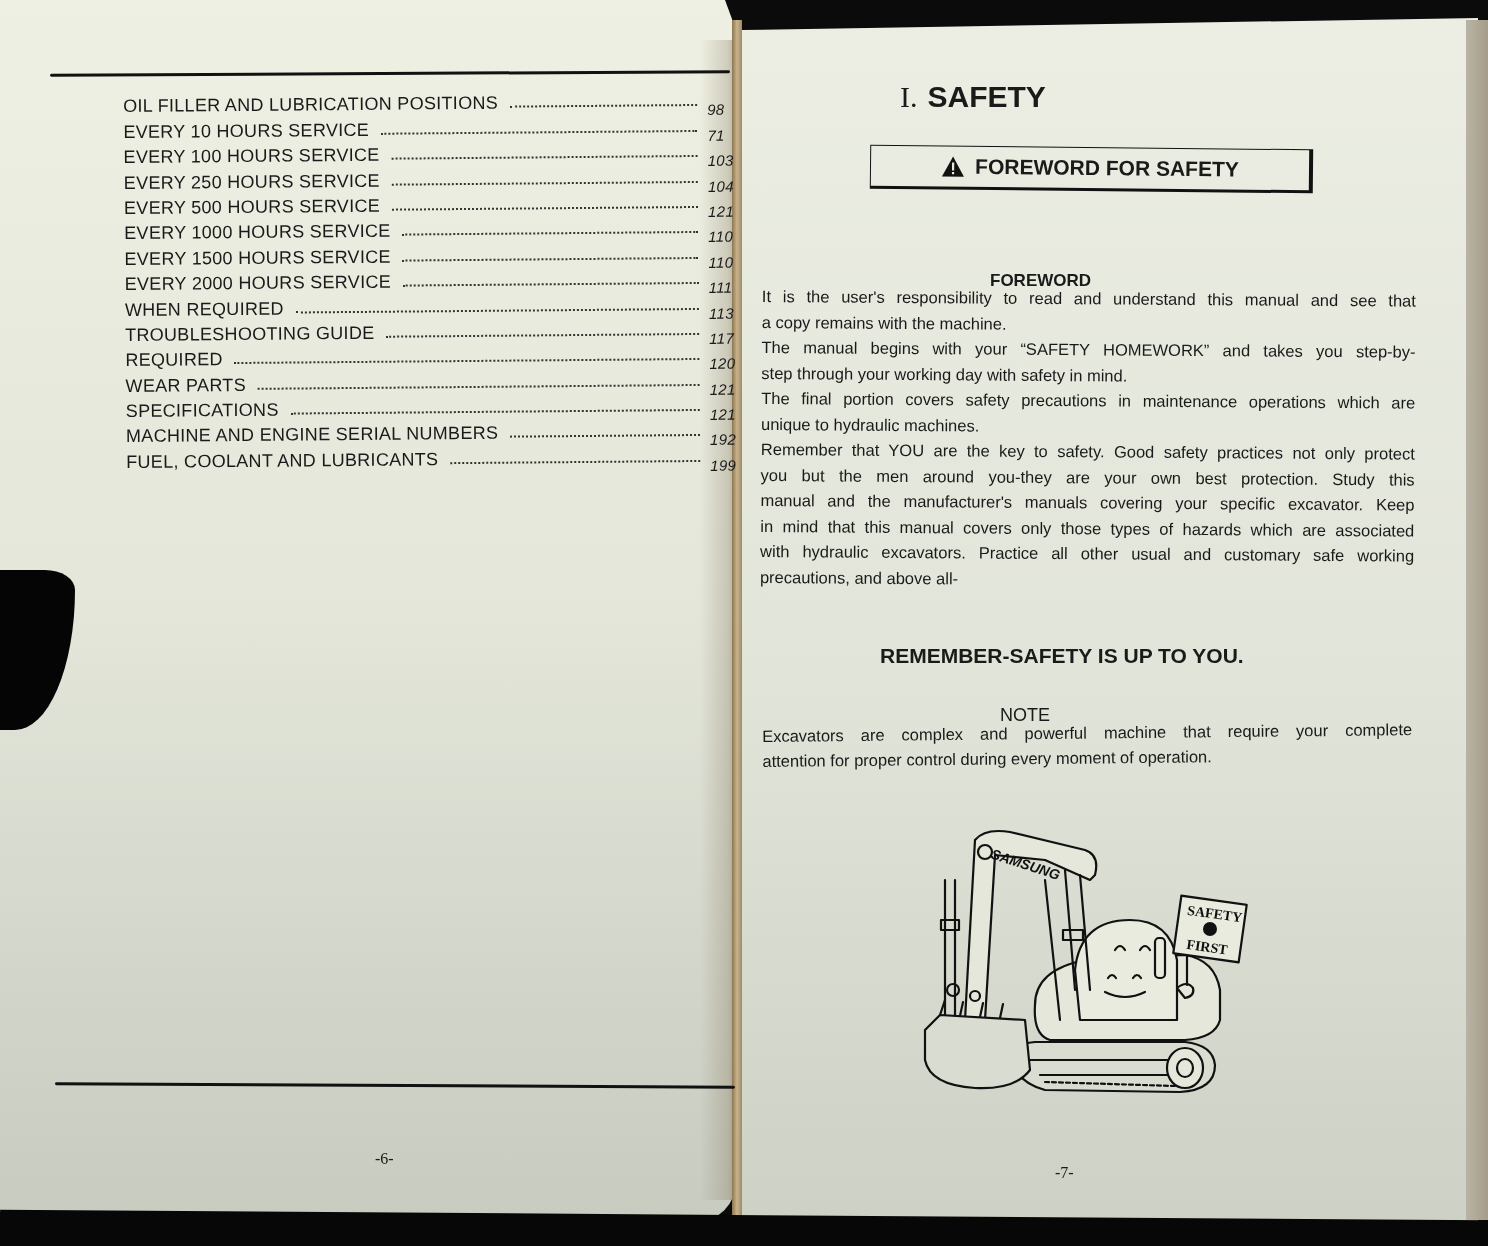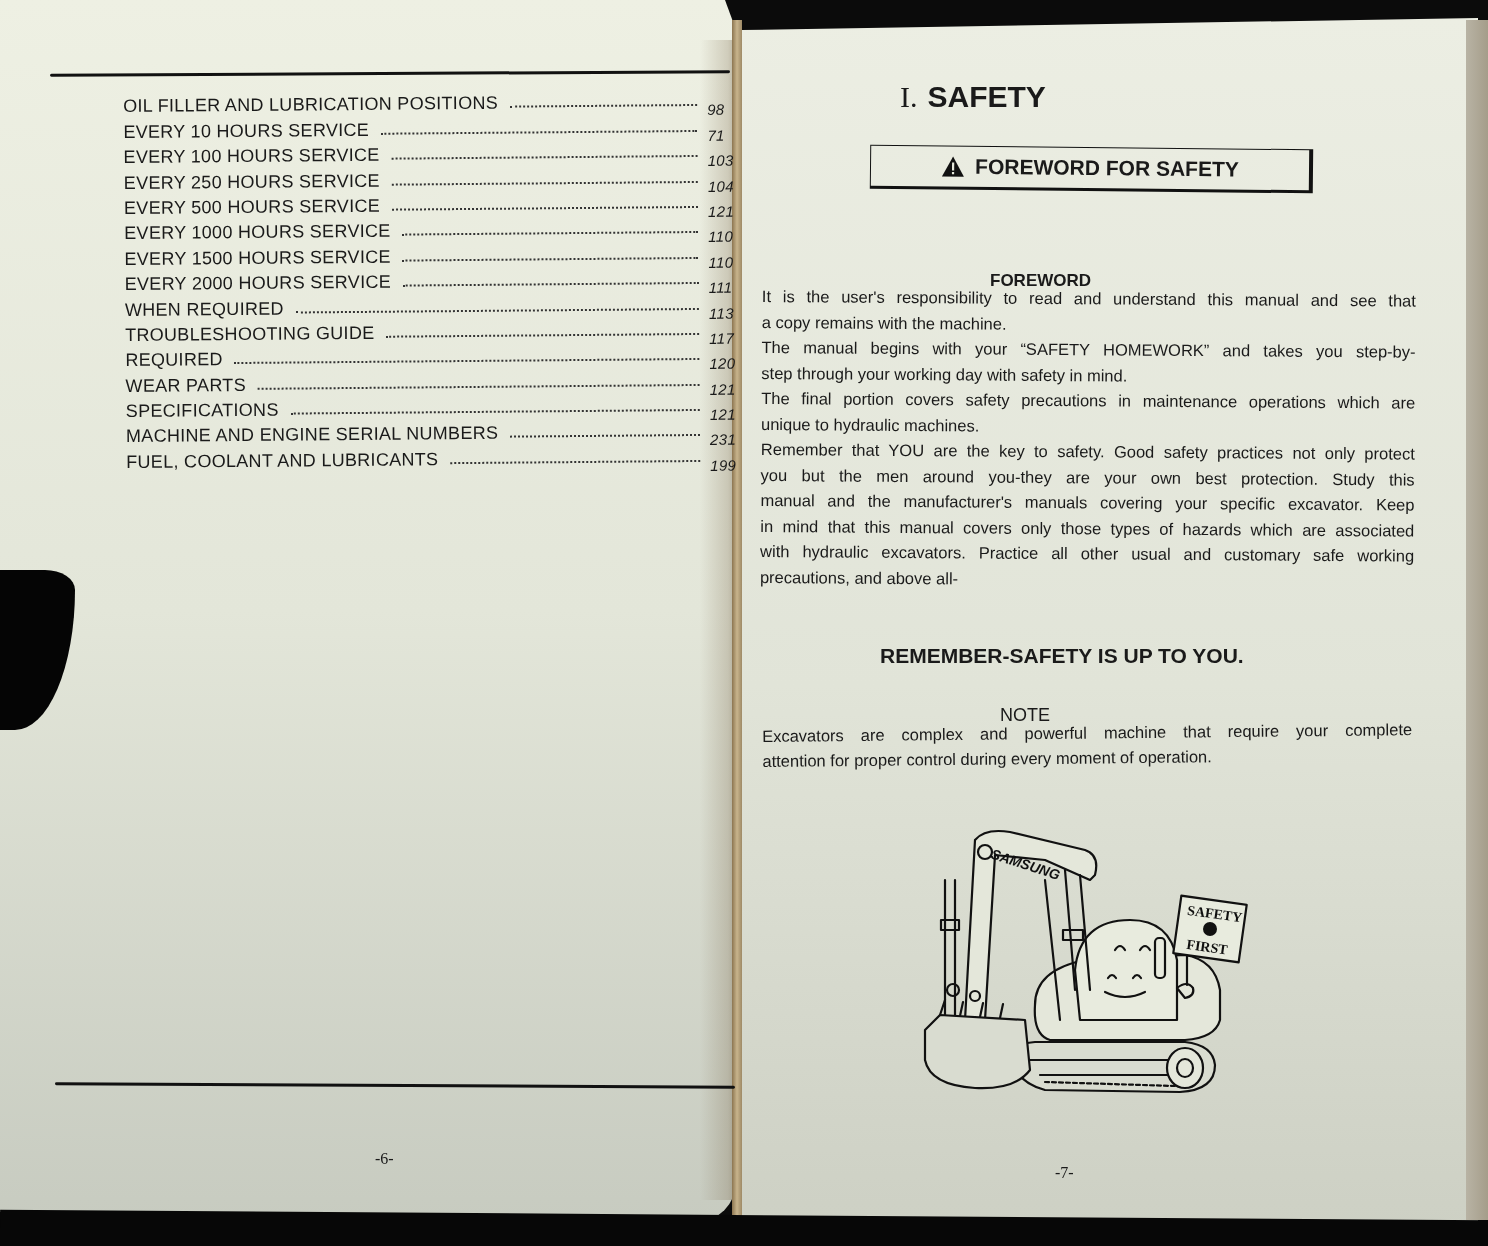--- a/index.html
+++ b/index.html
@@ -172,21 +172,21 @@
       <span class="toc-page">121</span>
     </div>
   <div class="toc-row">
       <span class="toc-title">SPECIFICATIONS</span>
       <span class="toc-dots"></span>
       <span class="toc-page">121</span>
     </div>
   <div class="toc-row">
       <span class="toc-title">MACHINE AND ENGINE SERIAL NUMBERS</span>
       <span class="toc-dots"></span>
-      <span class="toc-page">231</span>
+      <span class="toc-page">192</span>
     </div>
   <div class="toc-row">
       <span class="toc-title">FUEL, COOLANT AND LUBRICANTS</span>
       <span class="toc-dots"></span>
       <span class="toc-page">199</span>
     </div>
 </div>
 
 <div id="blot"></div>
 

